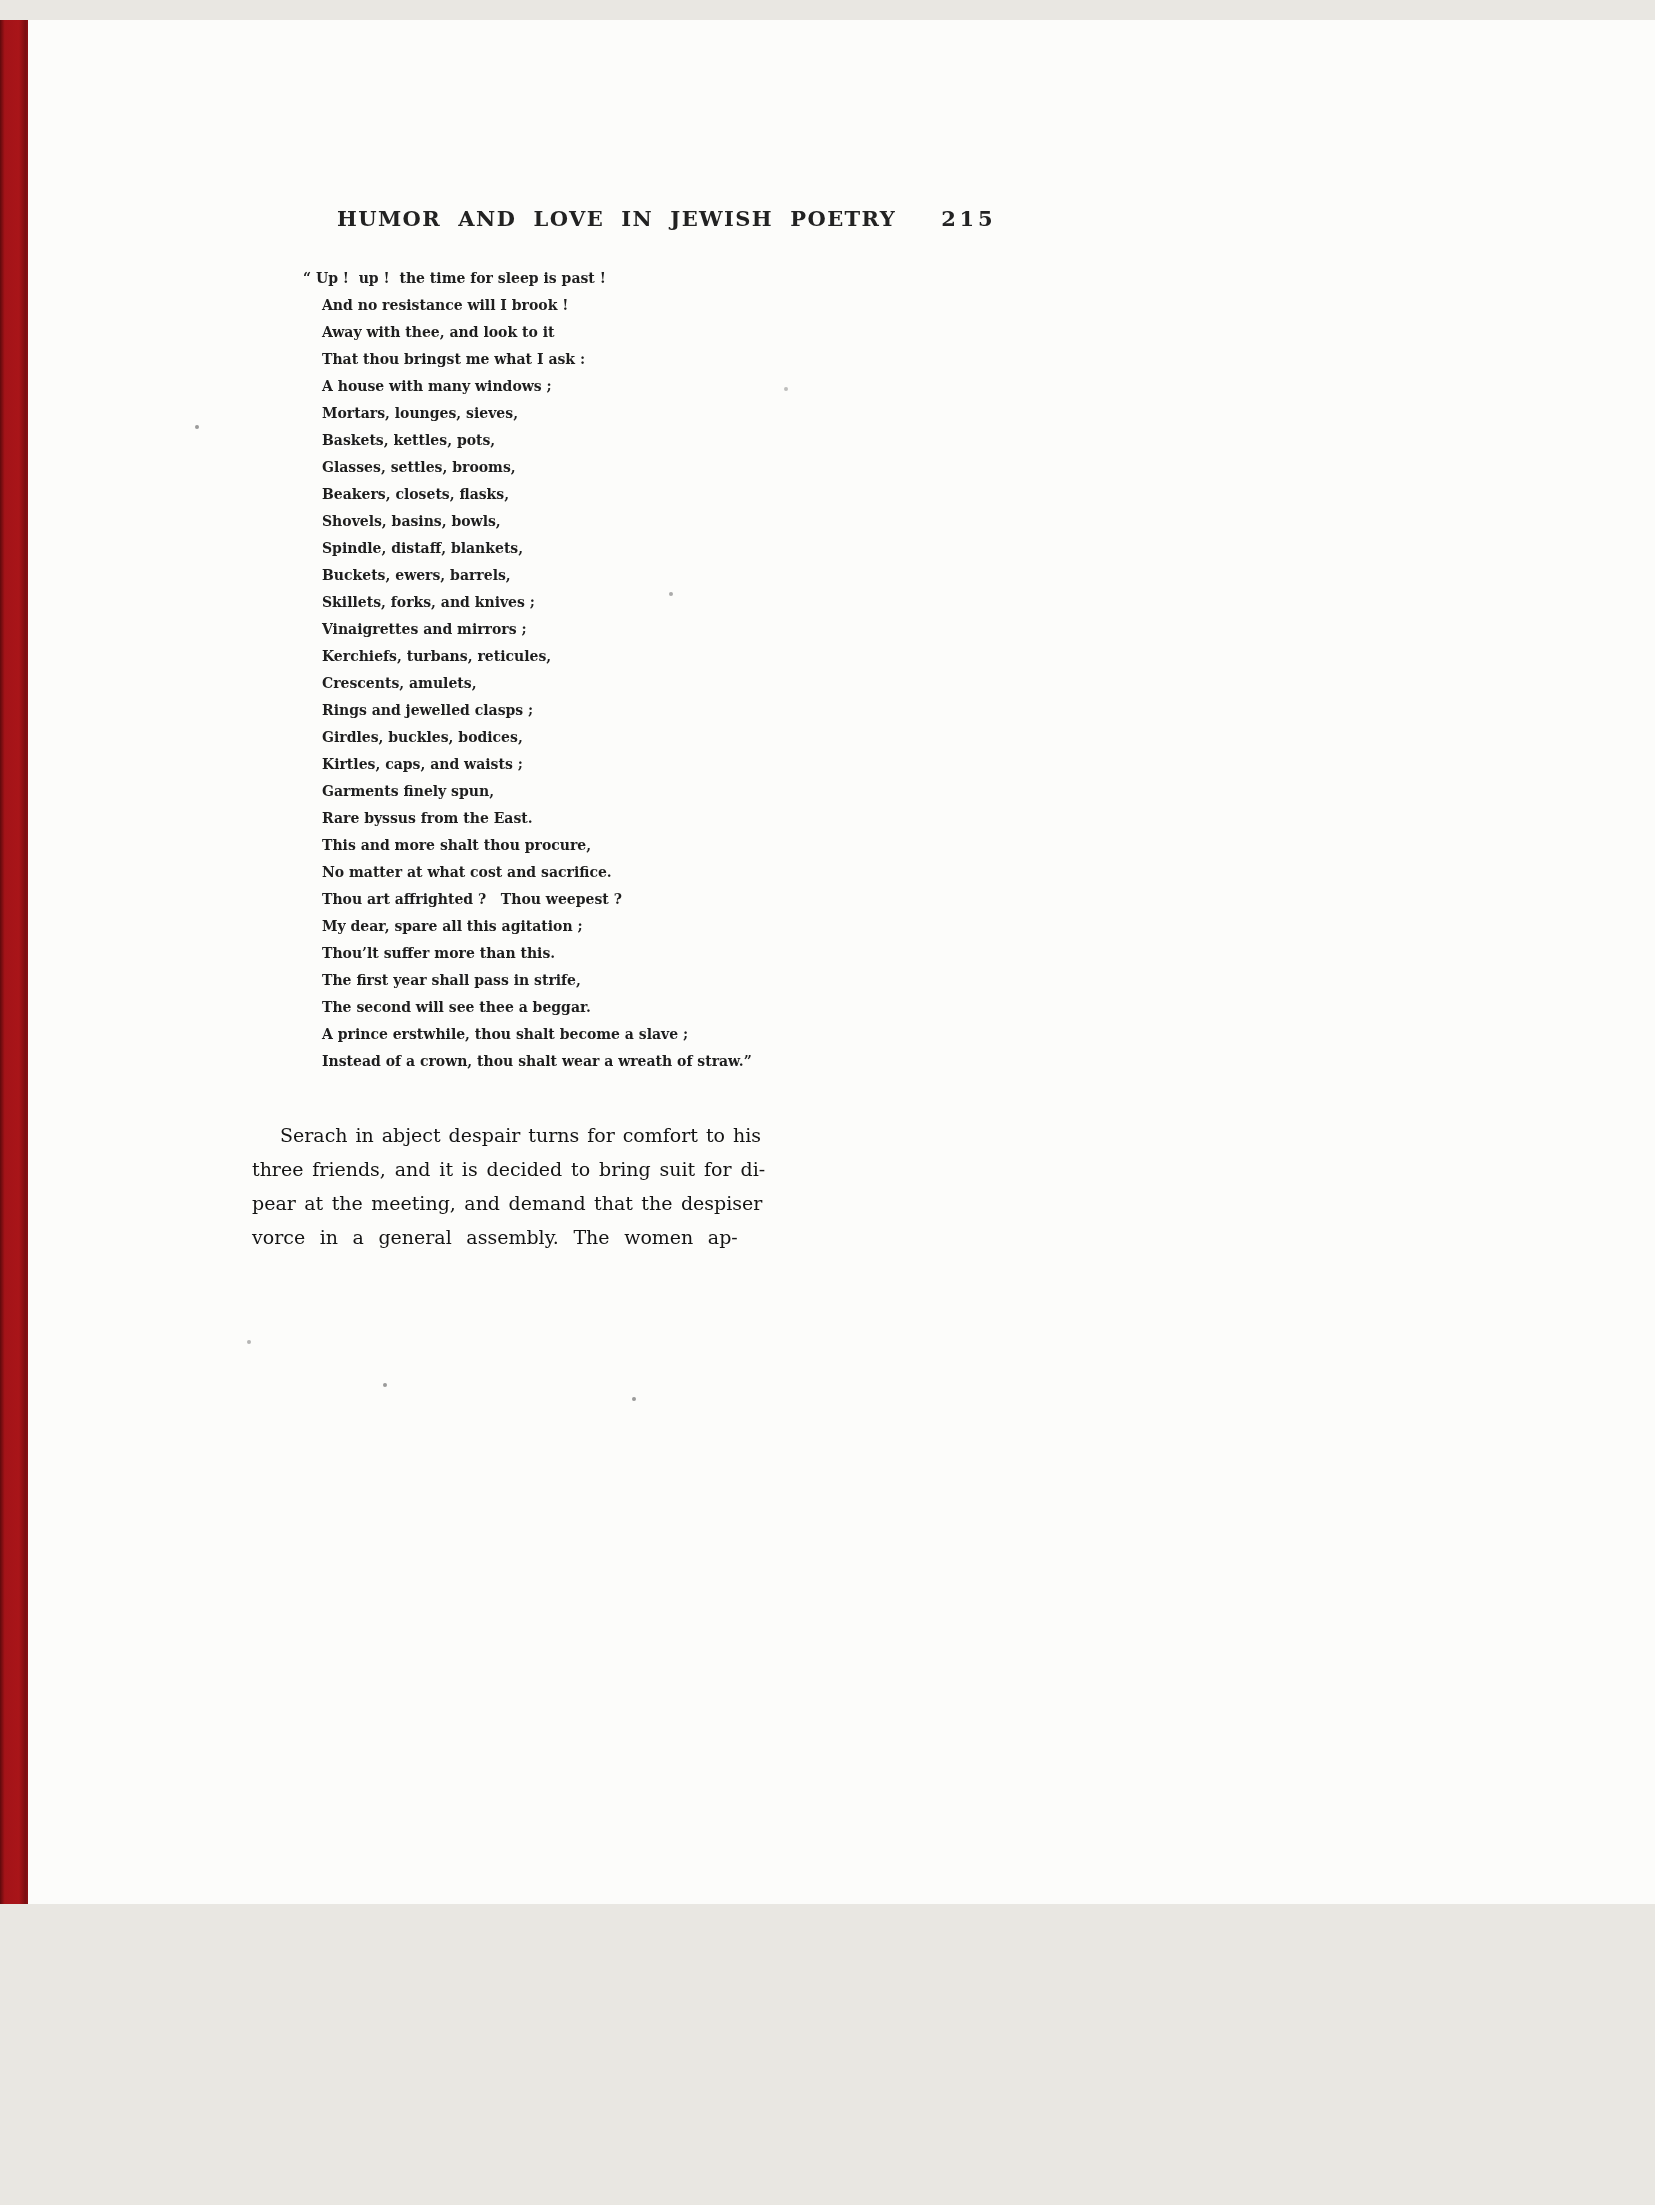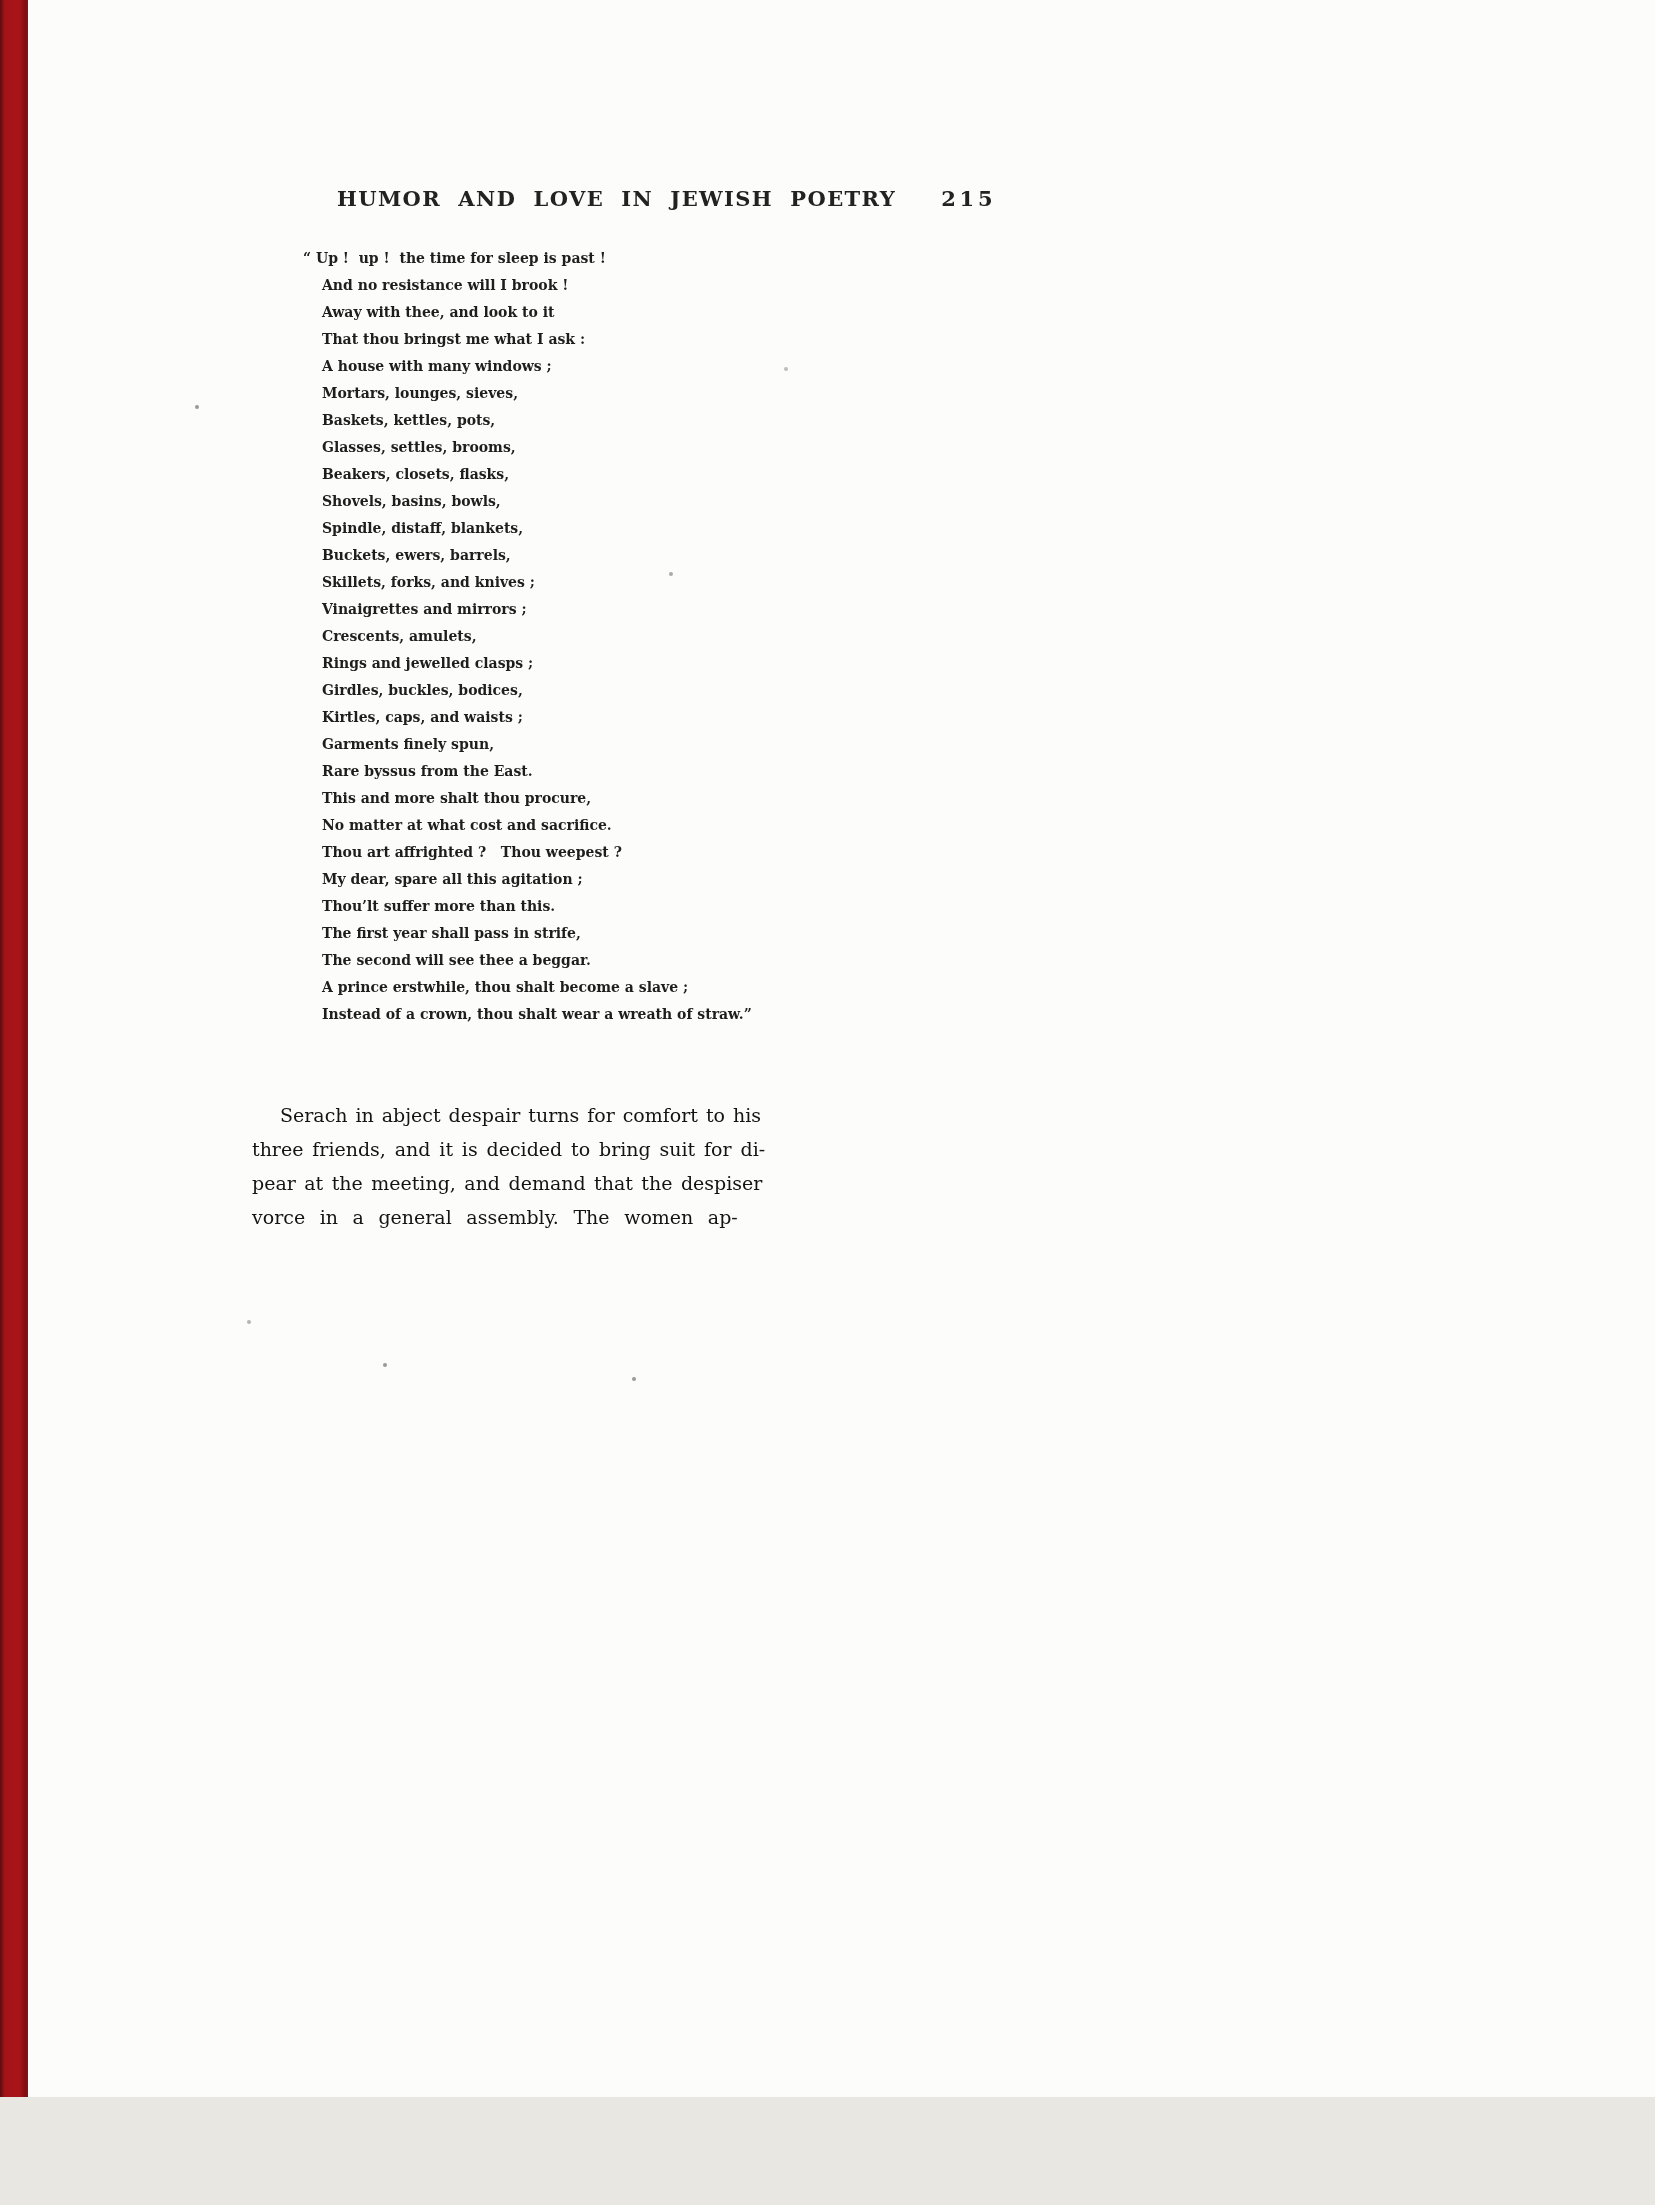--- a/index.html
+++ b/index.html
@@ -4,24 +4,25 @@
 <style>
   html, body {
     margin: 0;
     padding: 0;
     background: #e9e7e2;
     font-family: "DejaVu Serif", "Liberation Serif", serif;
   }
   .page {
     position: relative;
     width: 1655px;
-    height: 2097px;
+    height: 1884px;
     background: #fcfcfa;
     overflow: hidden;
     color: #1b1b1b;
+    margin-top: 20px;
   }
   
   .spine {
     position: absolute;
     left: 0; top: 0;
     width: 28px; height: 100%;
     background: linear-gradient(90deg, #5e0a0c 0px, #a31318 4.7px, #a91519 19px, #7c0f12 25.4px, #8c1115 28px);
   }
   .header {
     position: absolute;
@@ -98,20 +99,21 @@
       <div class="poem-line">A house with many windows ;</div>
       <div class="poem-line">Mortars, lounges, sieves,</div>
       <div class="poem-line">Baskets, kettles, pots,</div>
       <div class="poem-line">Glasses, settles, brooms,</div>
       <div class="poem-line">Beakers, closets, flasks,</div>
       <div class="poem-line">Shovels, basins, bowls,</div>
       <div class="poem-line">Spindle, distaff, blankets,</div>
       <div class="poem-line">Buckets, ewers, barrels,</div>
       <div class="poem-line">Skillets, forks, and knives ;</div>
       <div class="poem-line">Vinaigrettes and mirrors ;</div>
+      <div class="poem-line">Kerchiefs, turbans, reticules,</div>
       <div class="poem-line">Crescents, amulets,</div>
       <div class="poem-line">Rings and jewelled clasps ;</div>
       <div class="poem-line">Girdles, buckles, bodices,</div>
       <div class="poem-line">Kirtles, caps, and waists ;</div>
       <div class="poem-line">Garments finely spun,</div>
       <div class="poem-line">Rare byssus from the East.</div>
       <div class="poem-line">This and more shalt thou procure,</div>
       <div class="poem-line">No matter at what cost and sacrifice.</div>
       <div class="poem-line">Thou art affrighted ?   Thou weepest ?</div>
       <div class="poem-line">My dear, spare all this agitation ;</div>

